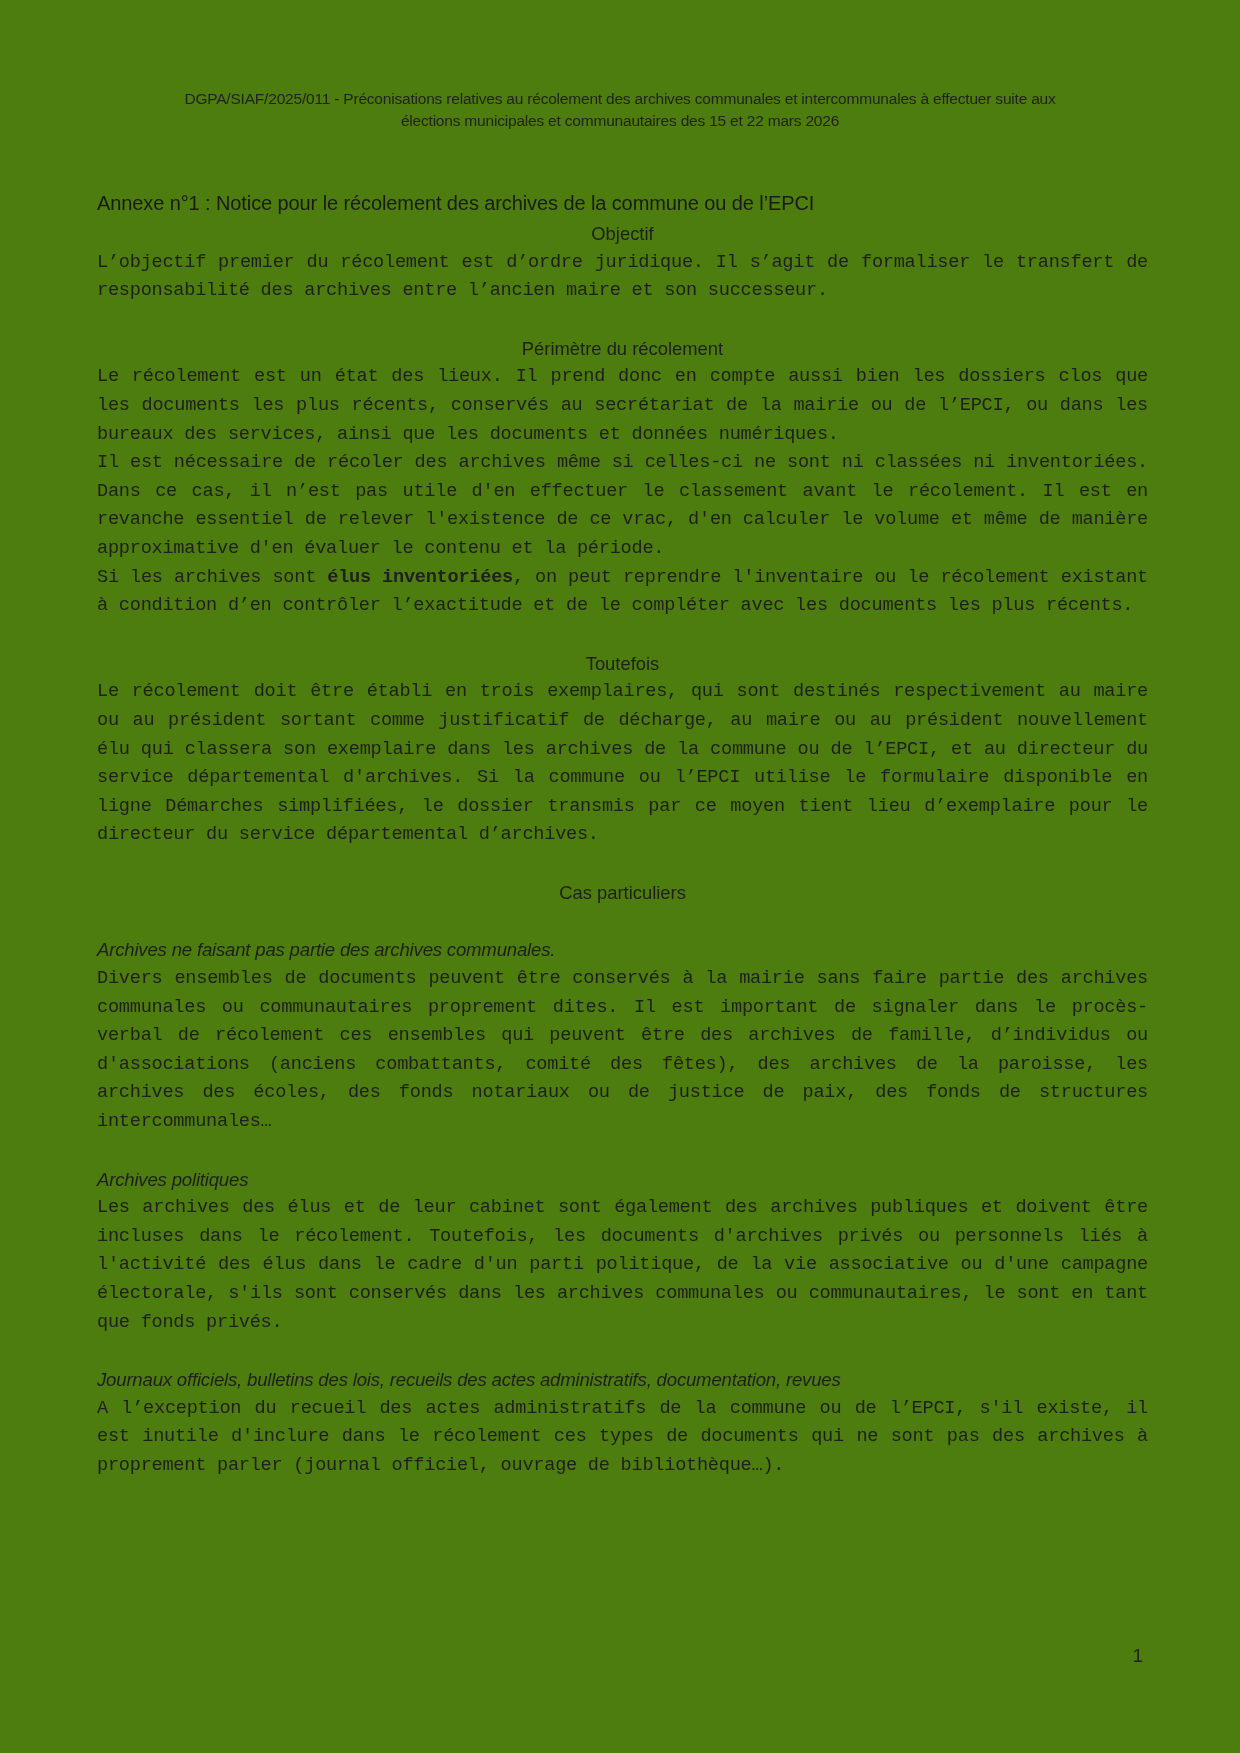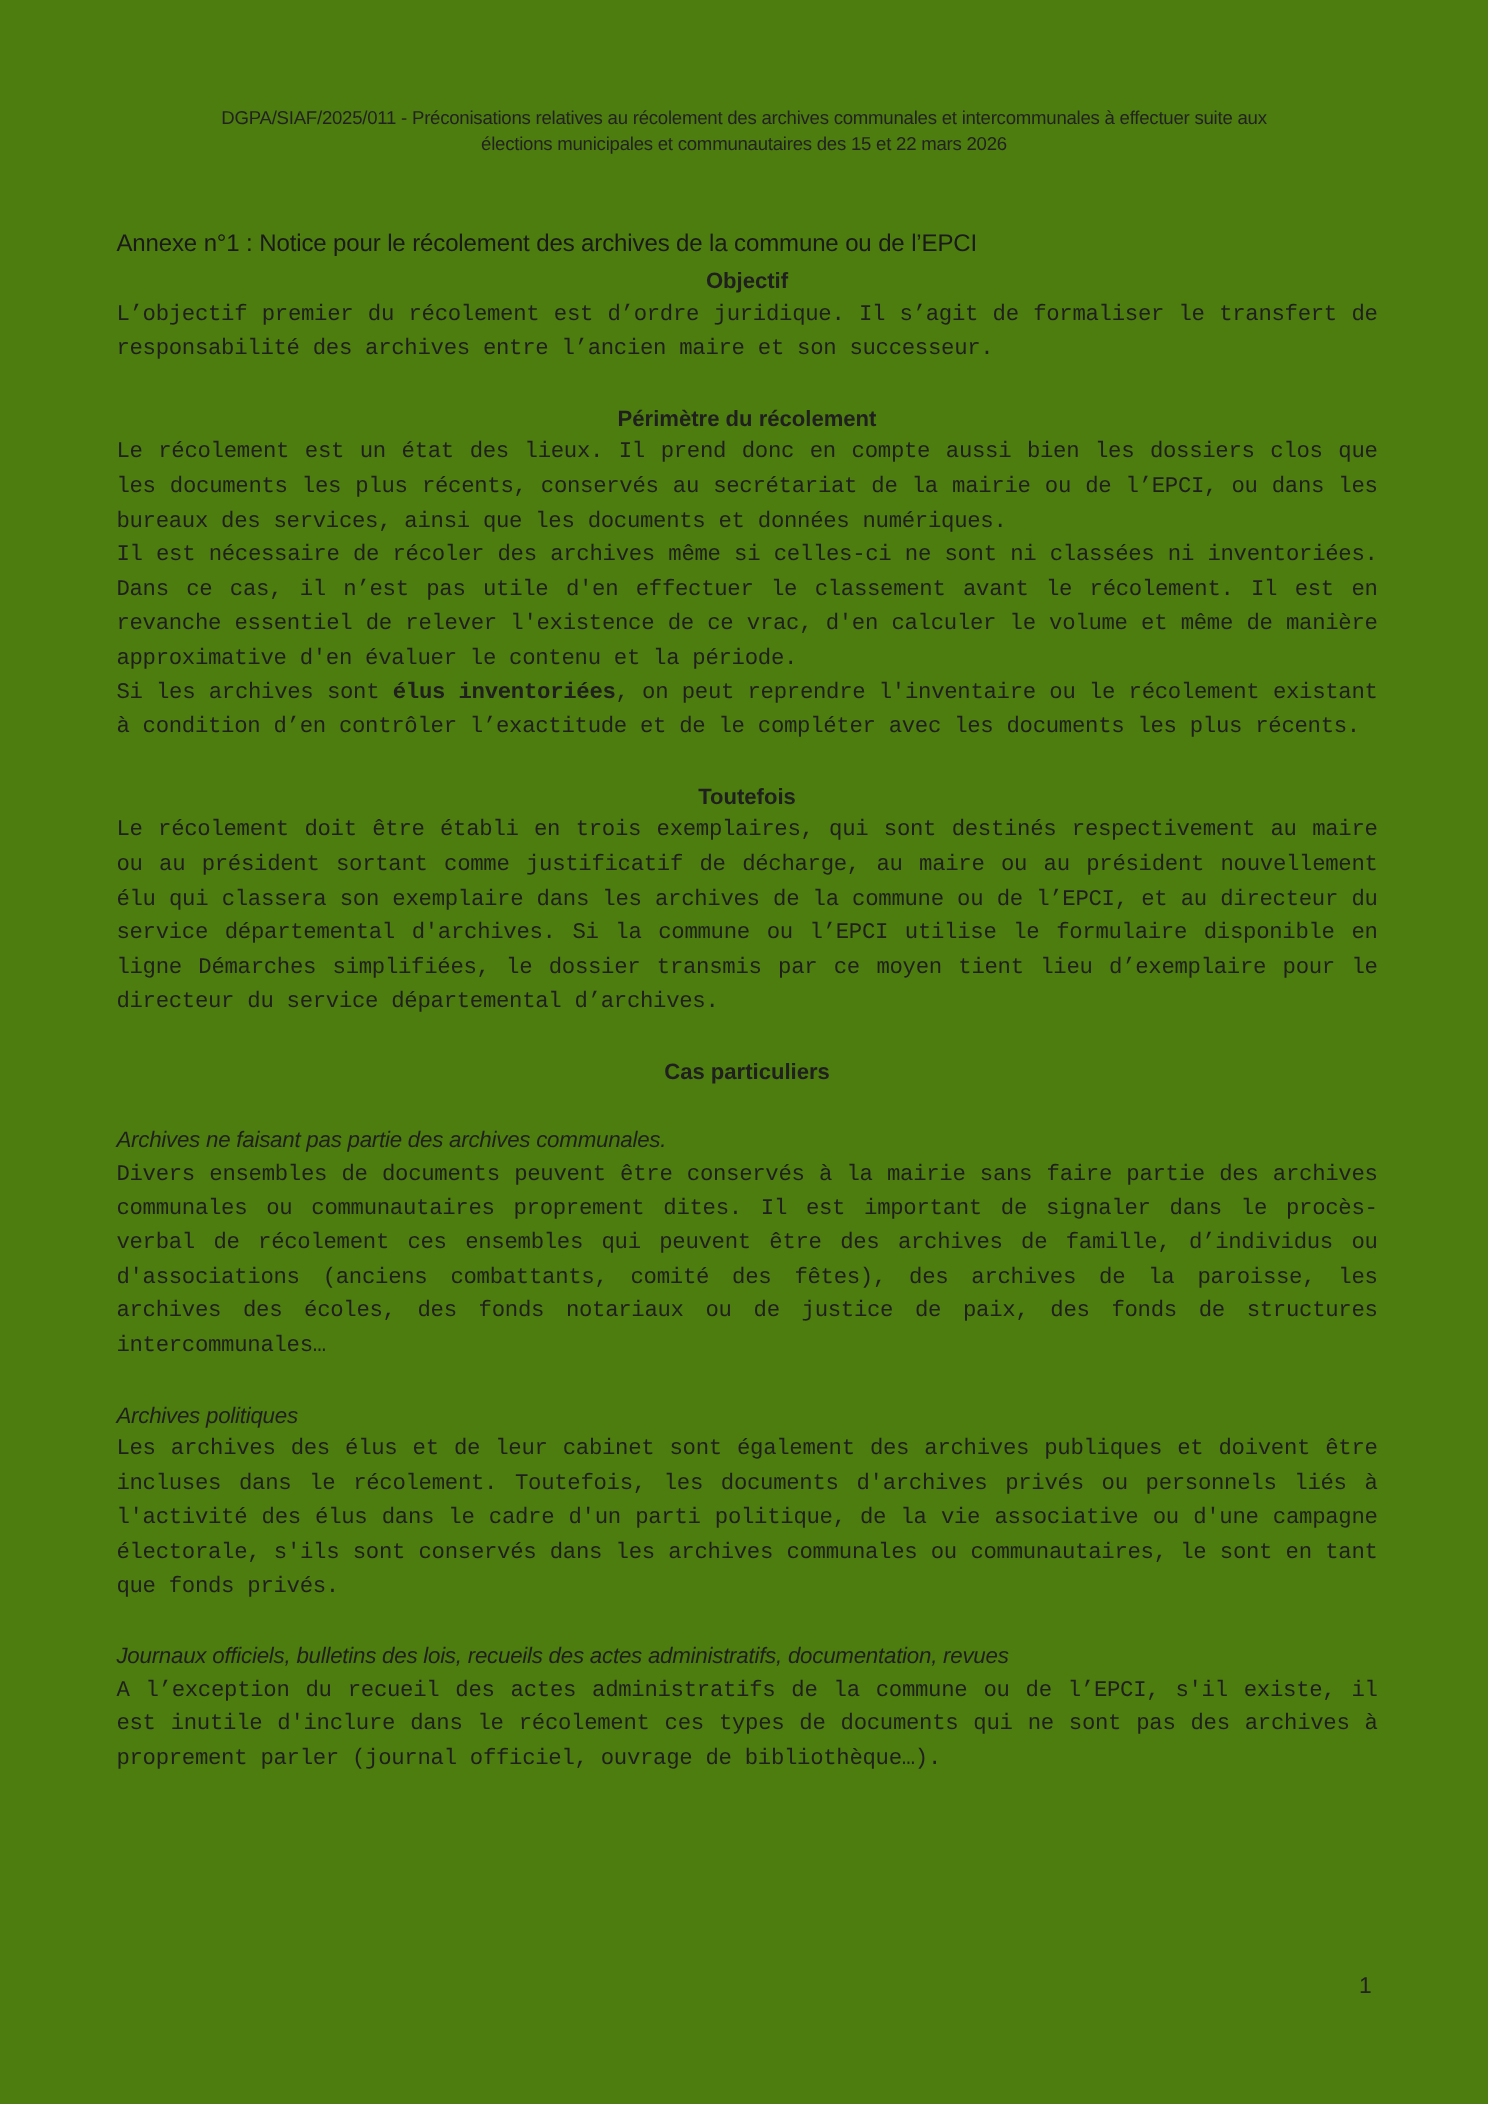--- a/index.html
+++ b/index.html
@@ -48,21 +48,21 @@
       position: absolute;
       left: 97px;
       width: 1051px;
       top: 220px;
       font-size: 18.6px;
       line-height: 28.6px;
       color: #1f1f1f;
     }
     .section-heading {
       text-align: center;
-      font-weight: bold;
+      font-weight: normal;
       font-size: 18.4px;
       line-height: 28.6px;
       margin: 0;
     }
     .para {
       margin: 0;
       text-align: justify;
       letter-spacing: -0.25px;
       font-family: Liberation Mono, monospace;
     }

